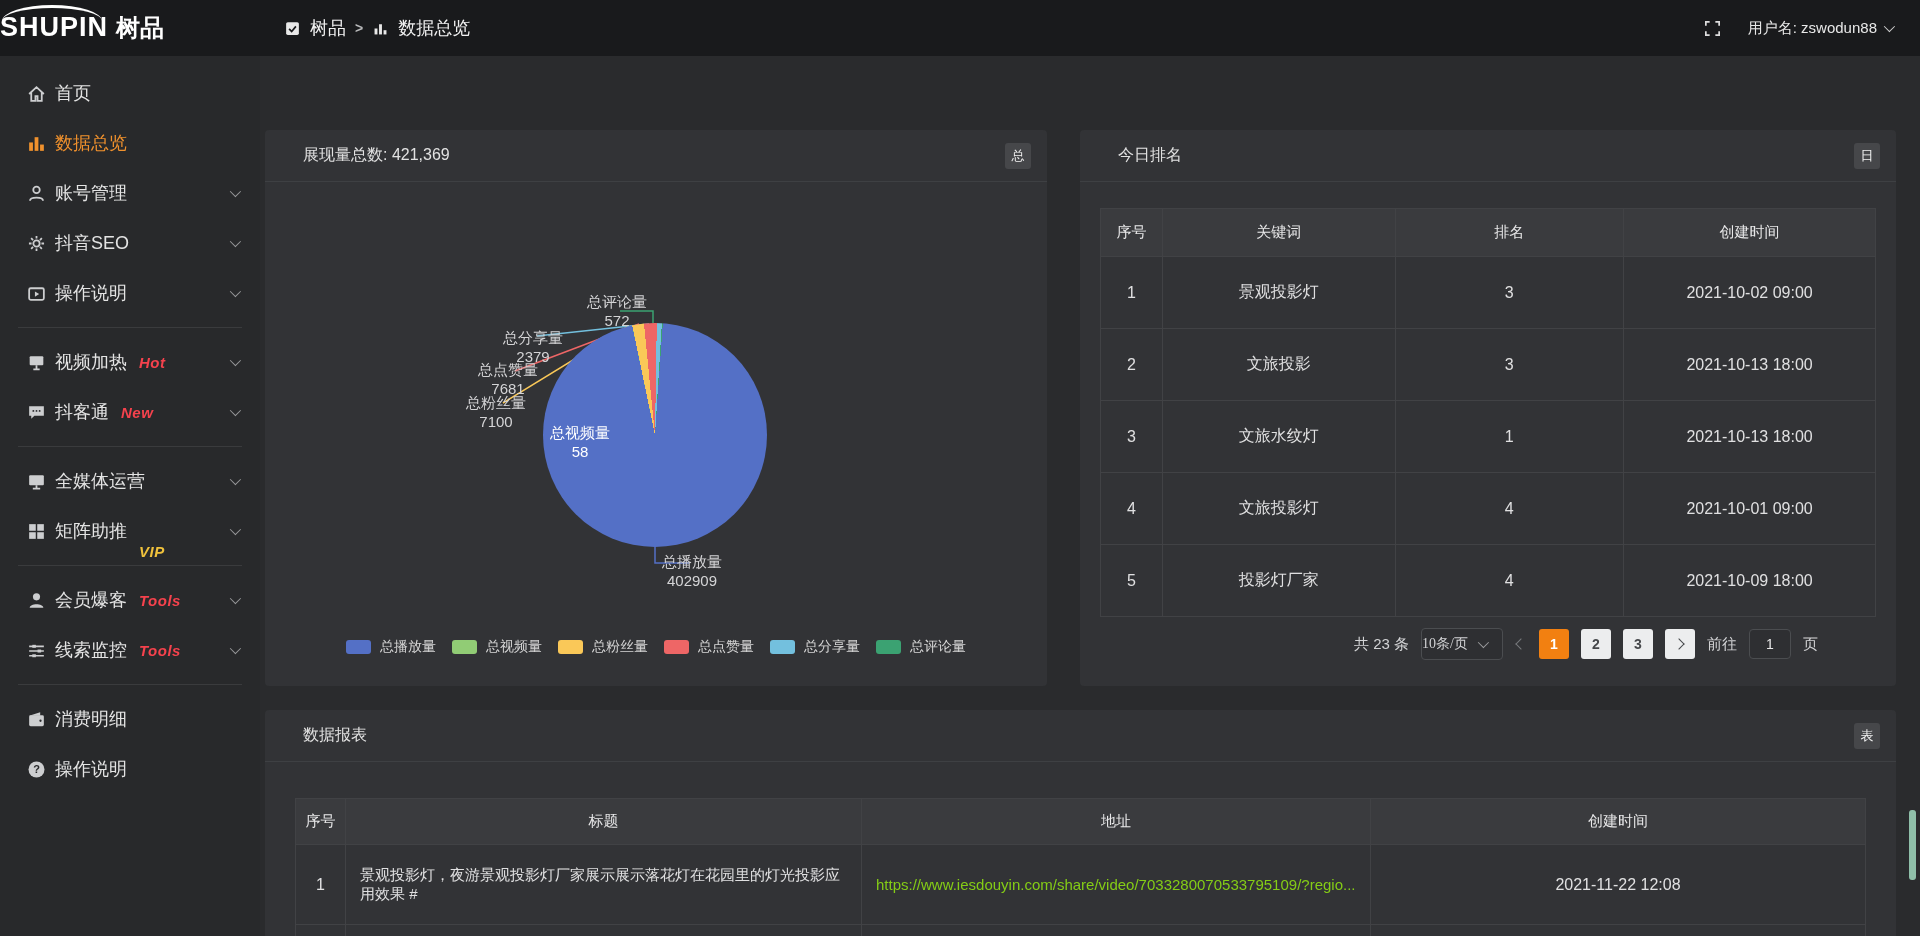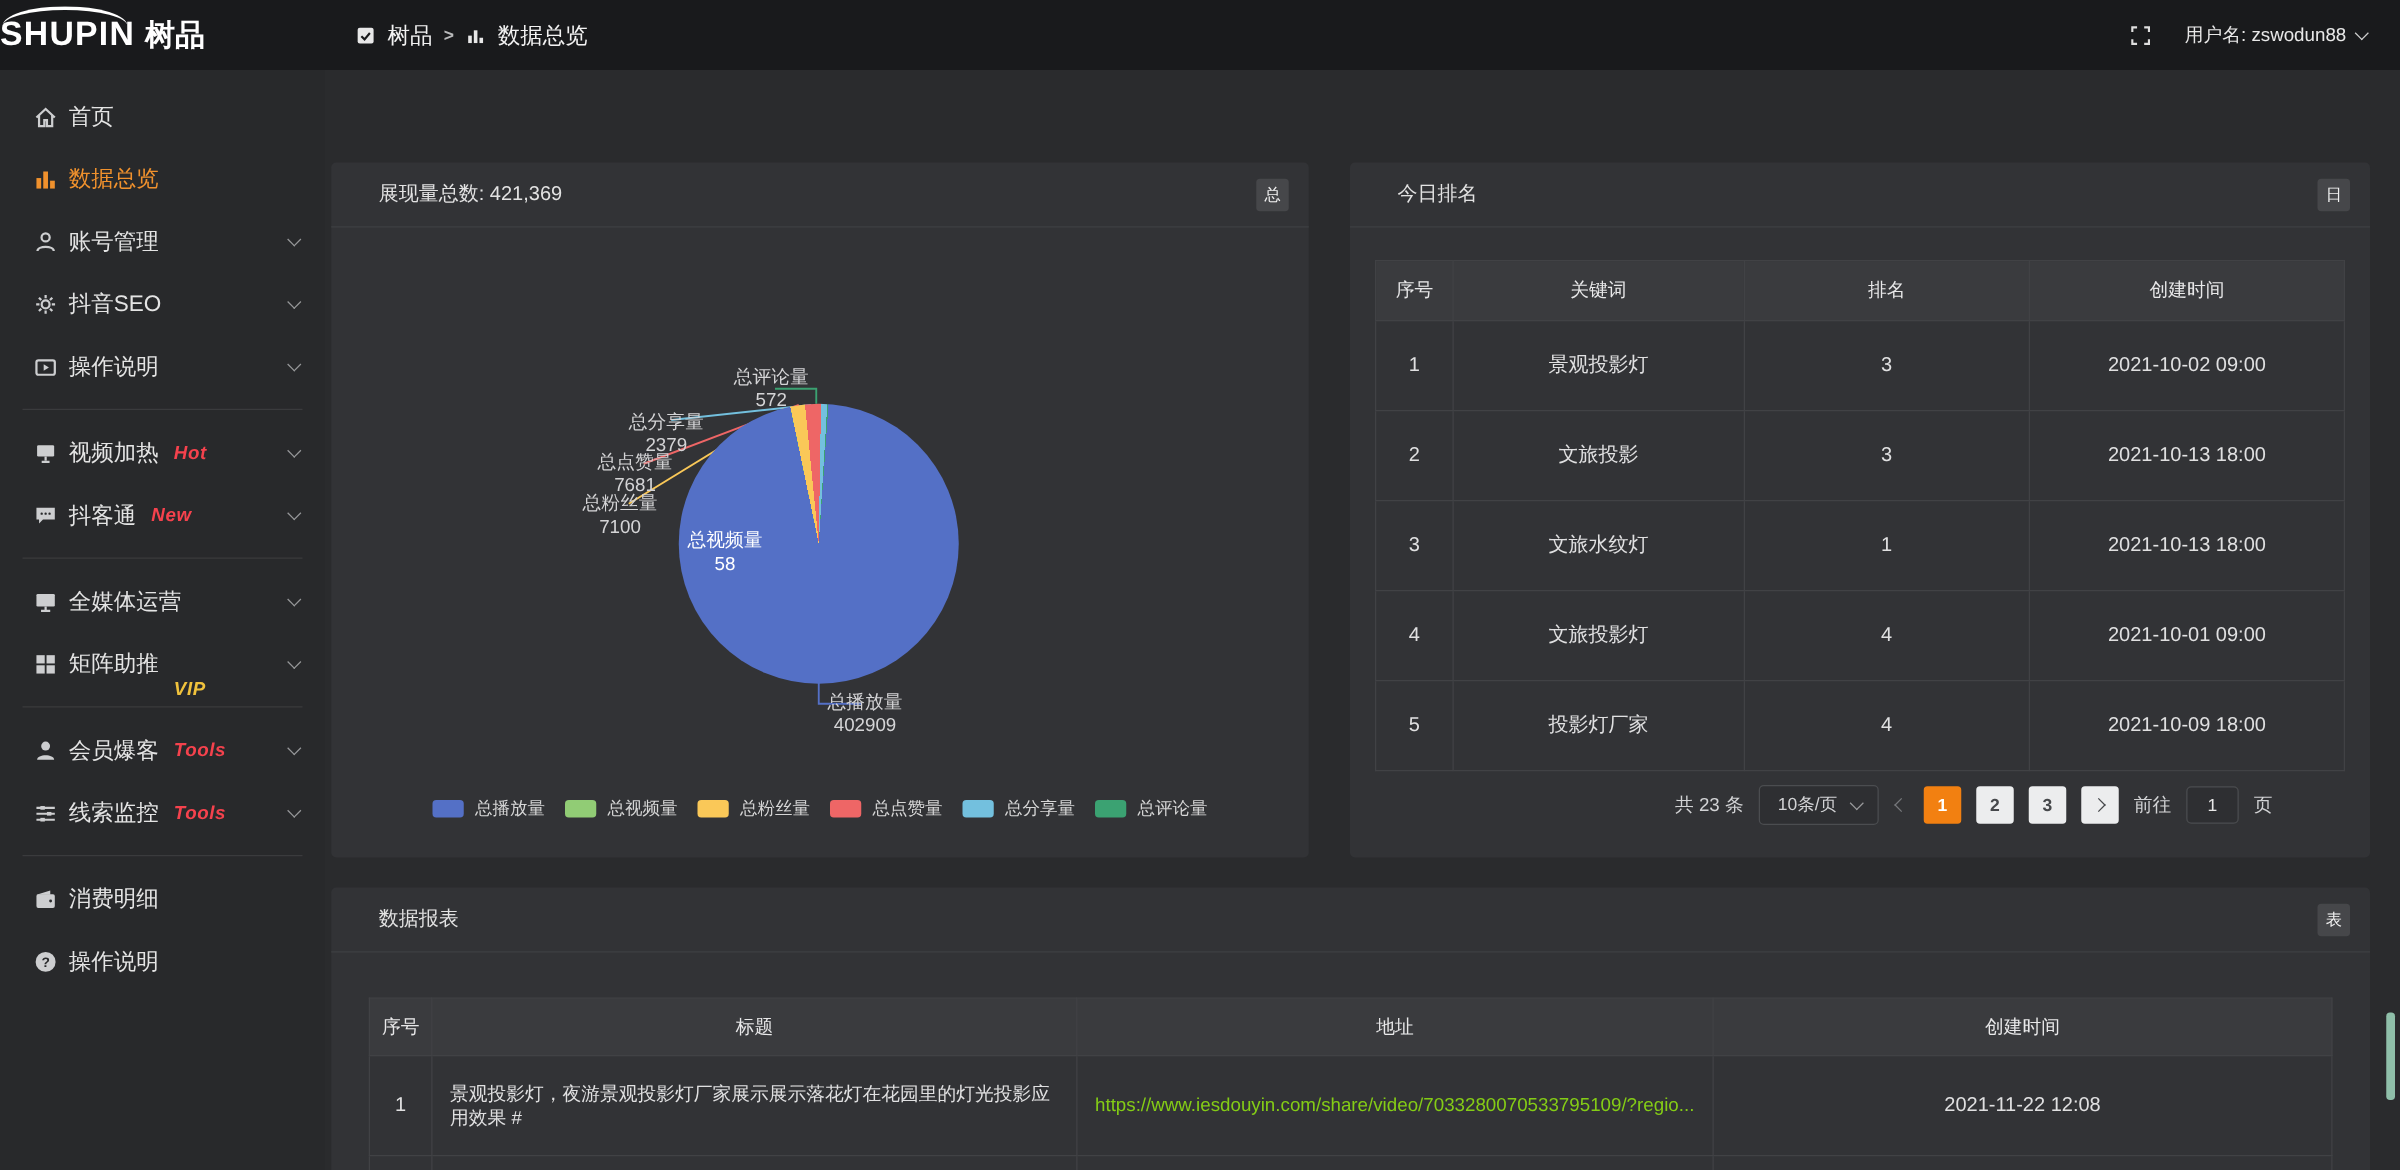--- a/index.html
+++ b/index.html
@@ -68,21 +68,21 @@
   table { border-collapse:collapse; table-layout:fixed; width:100%; }
   th, td { border:1px solid #414245; text-align:center; color:#e0e0e1; font-weight:normal; }
   th { background:#3a3b3e; font-size:15px; color:#e8e8e9; }
   td { font-size:16px; }
 
   .rank-wrap { margin:26px 20px 0; }
   .rank-wrap th { height:48px; }
   .rank-wrap td { height:72px; }
 
   .pager { position:absolute; top:498px; right:78px; display:flex; align-items:center; gap:12px; font-size:15px; color:#d2d3d5; }
-  .pg-size { width:96px; height:32px; border:1px solid #4b4d50; background:#2e2f32; border-radius:4px; display:flex; align-items:center; justify-content:center; gap:10px; font-size:14px; cursor:pointer; }
+  .pg-size { width:82px; height:32px; border:1px solid #4b4d50; background:#2e2f32; border-radius:4px; display:flex; align-items:center; gap:10px; font-size:14px; cursor:pointer;font-family:Liberation Serif, serif; }
   .pg-size .caret-down { border-color:#9a9b9d; }
   .pg-arrow { width:8px; height:8px; border-right:1.8px solid #77797c; border-bottom:1.8px solid #77797c; }
   .pg-prev { transform:rotate(135deg); margin:0 2px; cursor:pointer; }
   .pg-next-btn { width:30px; height:30px; border-radius:3px; background:#ecedee; display:flex; align-items:center; justify-content:center; cursor:pointer; }
   .pg-next-btn .pg-arrow { border-color:#46484b; transform:rotate(-45deg); margin-left:-3px; }
   .pg-btn { min-width:30px; height:30px; padding:0 6px; border-radius:3px; background:#ecedee; color:#46484b; display:flex; align-items:center; justify-content:center; font-size:14px; font-weight:bold; cursor:pointer; }
   .pg-btn.active { background:#f28011; color:#fff; }
   .pg-goto-input { width:42px; height:30px; background:#2e2f32; border:1px solid #4b4d50; border-radius:4px; color:#e8e8e8; text-align:center; font-size:14px; font-family:inherit; }
 
   .report-wrap { margin:36px 30px 0; }

